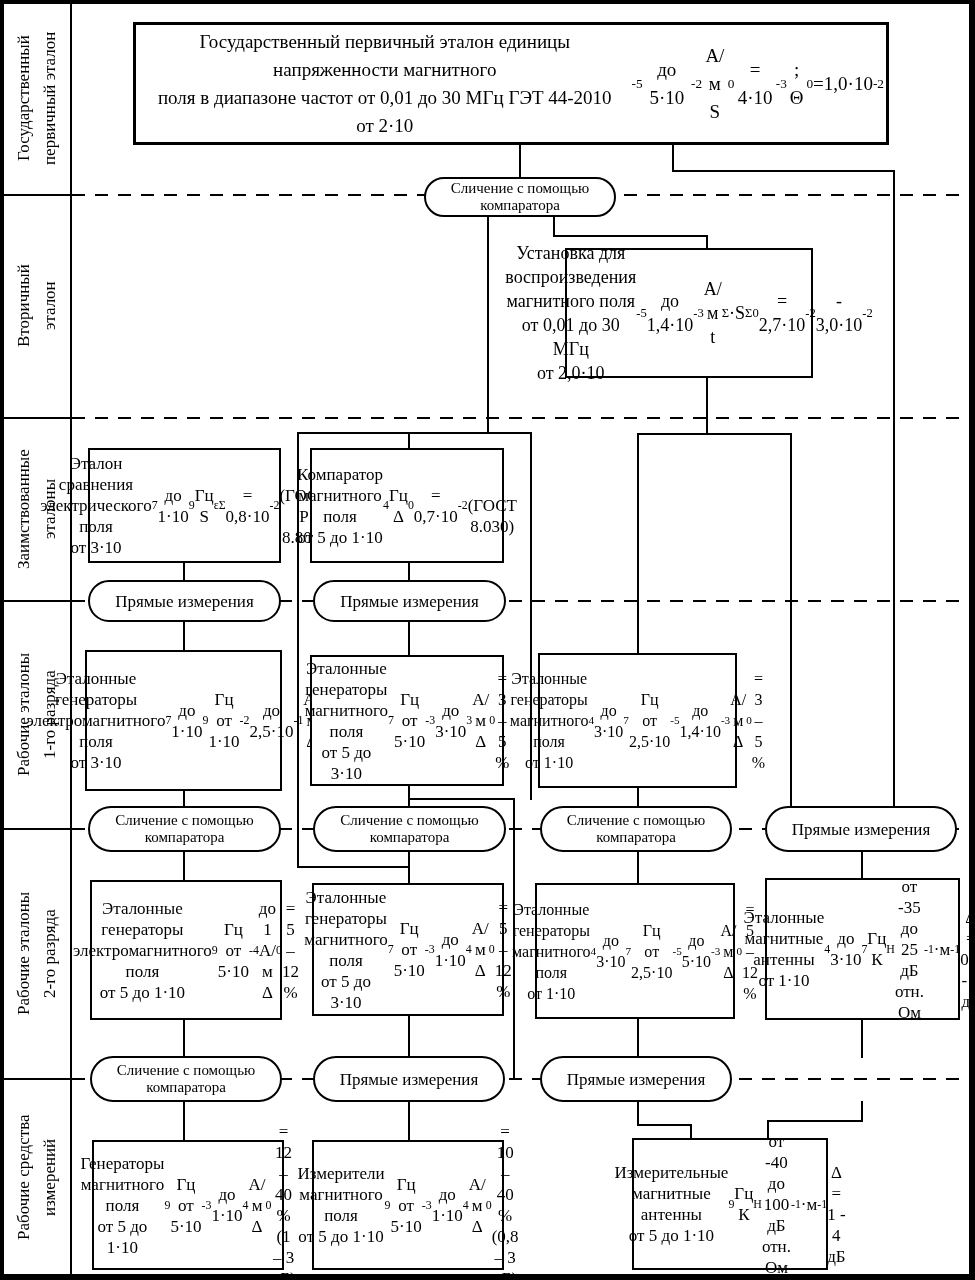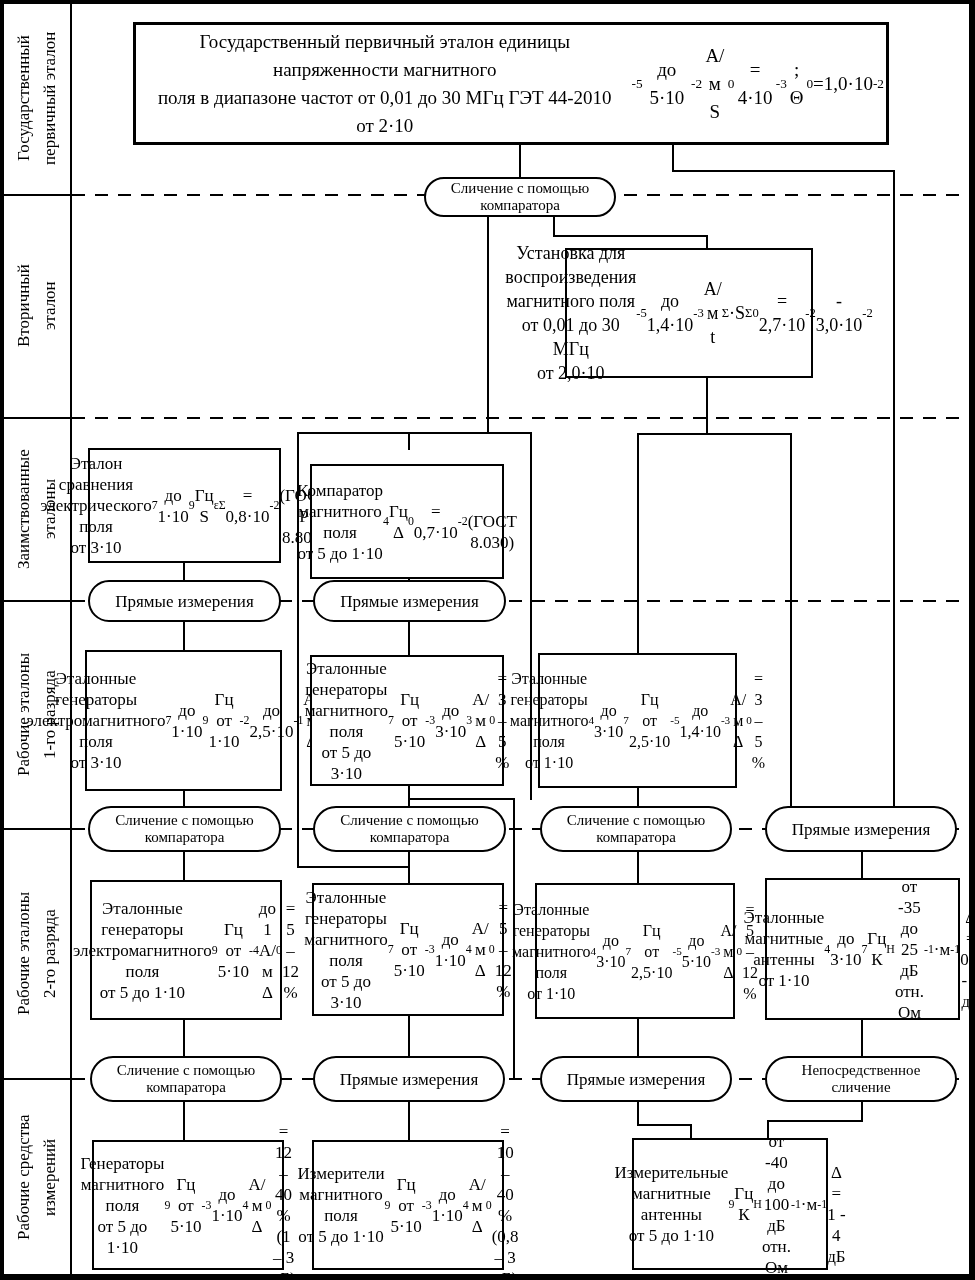--- a/index.html
+++ b/index.html
@@ -118,21 +118,21 @@
   <div class="v" style="left:861px;top:1019px;height:39px"></div>
   <div class="v" style="left:861px;top:1101px;height:21px"></div>
   <div class="h" style="left:767px;top:1120px;width:96px"></div>
   <div class="v" style="left:767px;top:1120px;height:20px"></div>
 
   <div class="node thick" style="left:133px;top:22px;width:756px;height:123px;font-size:19px;line-height:28px">Государственный первичный эталон единицы напряженности магнитного<br>поля в диапазоне частот от 0,01 до 30 МГц  ГЭТ 44-2010<br>от 2·10<sup>-5</sup> до 5·10<sup>-2</sup> А/м<br>S<sub>0</sub> = 4·10<sup>-3</sup> ; Θ<sub>0</sub> =1,0·10<sup>-2</sup></div>
 
   <div class="node" style="left:565px;top:248px;width:248px;height:130px;font-size:18px;line-height:24px">Установка для воспроизведения<br>магнитного поля<br>от 0,01 до 30 МГц<br>от 2,0·10<sup>-5</sup> до 1,4·10<sup>-3</sup> А/м<br>t<sub>Σ</sub>·S<sub>Σ0</sub> = 2,7·10<sup>-2</sup> - 3,0·10<sup>-2</sup></div>
 
   <div class="node" style="left:88px;top:448px;width:193px;height:115px">Эталон сравнения<br>электрического поля<br>от 3·10<sup>7</sup> до 1·10<sup>9</sup> Гц<br>S<sub>εΣ</sub> = 0,8·10<sup>-2</sup><br>(ГОСТ Р 8.805)</div>
-  <div class="node" style="left:310px;top:464px;width:194px;height:115px">Компаратор<br>магнитного поля<br>от 5 до 1·10<sup>4</sup> Гц<br>Δ<sub>0</sub> = 0,7·10<sup>-2</sup><br>(ГОСТ 8.030)</div>
+  <div class="node" style="left:310px;top:448px;width:194px;height:115px">Компаратор<br>магнитного поля<br>от 5 до 1·10<sup>4</sup> Гц<br>Δ<sub>0</sub> = 0,7·10<sup>-2</sup><br>(ГОСТ 8.030)</div>
 
   <div class="node" style="left:85px;top:650px;width:197px;height:141px">Эталонные генераторы<br>электромагнитного<br>поля<br>от 3·10<sup>7</sup> до 1·10<sup>9</sup> Гц<br>от 1·10<sup>-2</sup> до 2,5·10<sup>-1</sup> А/м<br>Δ<sub>0</sub> = 3 – 6 %</div>
   <div class="node" style="left:310px;top:655px;width:194px;height:131px">Эталонные генераторы<br>магнитного поля<br>от 5 до 3·10<sup>7</sup> Гц<br>от 5·10<sup>-3</sup> до 3·10<sup>3</sup> А/м<br>Δ<sub>0</sub> = 3 – 5 %</div>
   <div class="node" style="left:538px;top:653px;width:199px;height:135px;font-size:16px">Эталонные генераторы<br>магнитного поля<br>от 1·10<sup>4</sup> до 3·10<sup>7</sup> Гц<br>от 2,5·10<sup>-5</sup> до 1,4·10<sup>-3</sup> А/м<br>Δ<sub>0</sub> = 3 – 5 %</div>
 
   <div class="node" style="left:90px;top:880px;width:192px;height:140px">Эталонные генераторы<br>электромагнитного<br>поля<br>от 5 до 1·10<sup>9</sup> Гц<br>от 5·10<sup>-4</sup> до 1 А/м<br>Δ<sub>0</sub> = 5 – 12 %</div>
   <div class="node" style="left:312px;top:883px;width:192px;height:133px">Эталонные генераторы<br>магнитного поля<br>от 5 до 3·10<sup>7</sup> Гц<br>от 5·10<sup>-3</sup> до 1·10<sup>4</sup> А/м<br>Δ<sub>0</sub> = 5 – 12 %</div>
   <div class="node" style="left:535px;top:883px;width:200px;height:136px;font-size:16px">Эталонные генераторы<br>магнитного поля<br>от 1·10<sup>4</sup> до 3·10<sup>7</sup> Гц<br>от 2,5·10<sup>-5</sup> до 5·10<sup>-3</sup> А/м<br>Δ<sub>0</sub> = 5 – 12 %</div>
   <div class="node" style="left:765px;top:878px;width:195px;height:142px">Эталонные магнитные<br>антенны<br>от 1·10<sup>4</sup> до 3·10<sup>7</sup> Гц<br>К<sub>Н</sub> от -35 до 25<br>дБ отн. Ом<sup>-1</sup>·м<sup>-1</sup><br>Δ = 0,5 - 1 дБ</div>
 
@@ -146,15 +146,14 @@
   <div class="oval one" style="left:313px;top:580px;width:193px;height:42px">Прямые измерения</div>
 
   <div class="oval" style="left:88px;top:806px;width:193px;height:46px">Сличение с помощью<br>компаратора</div>
   <div class="oval" style="left:313px;top:806px;width:193px;height:46px">Сличение с помощью<br>компаратора</div>
   <div class="oval" style="left:540px;top:806px;width:192px;height:46px">Сличение с помощью<br>компаратора</div>
   <div class="oval one" style="left:765px;top:806px;width:192px;height:46px">Прямые измерения</div>
 
   <div class="oval" style="left:90px;top:1056px;width:192px;height:46px">Сличение с помощью<br>компаратора</div>
   <div class="oval one" style="left:313px;top:1056px;width:192px;height:46px">Прямые измерения</div>
   <div class="oval one" style="left:540px;top:1056px;width:192px;height:46px">Прямые измерения</div>
-  <div class="oval" style="left:765px;top:1056px;width:192px;height:46px">Непосредственное<br>сличение</div>
 
 </div>
 
 </body></html>

